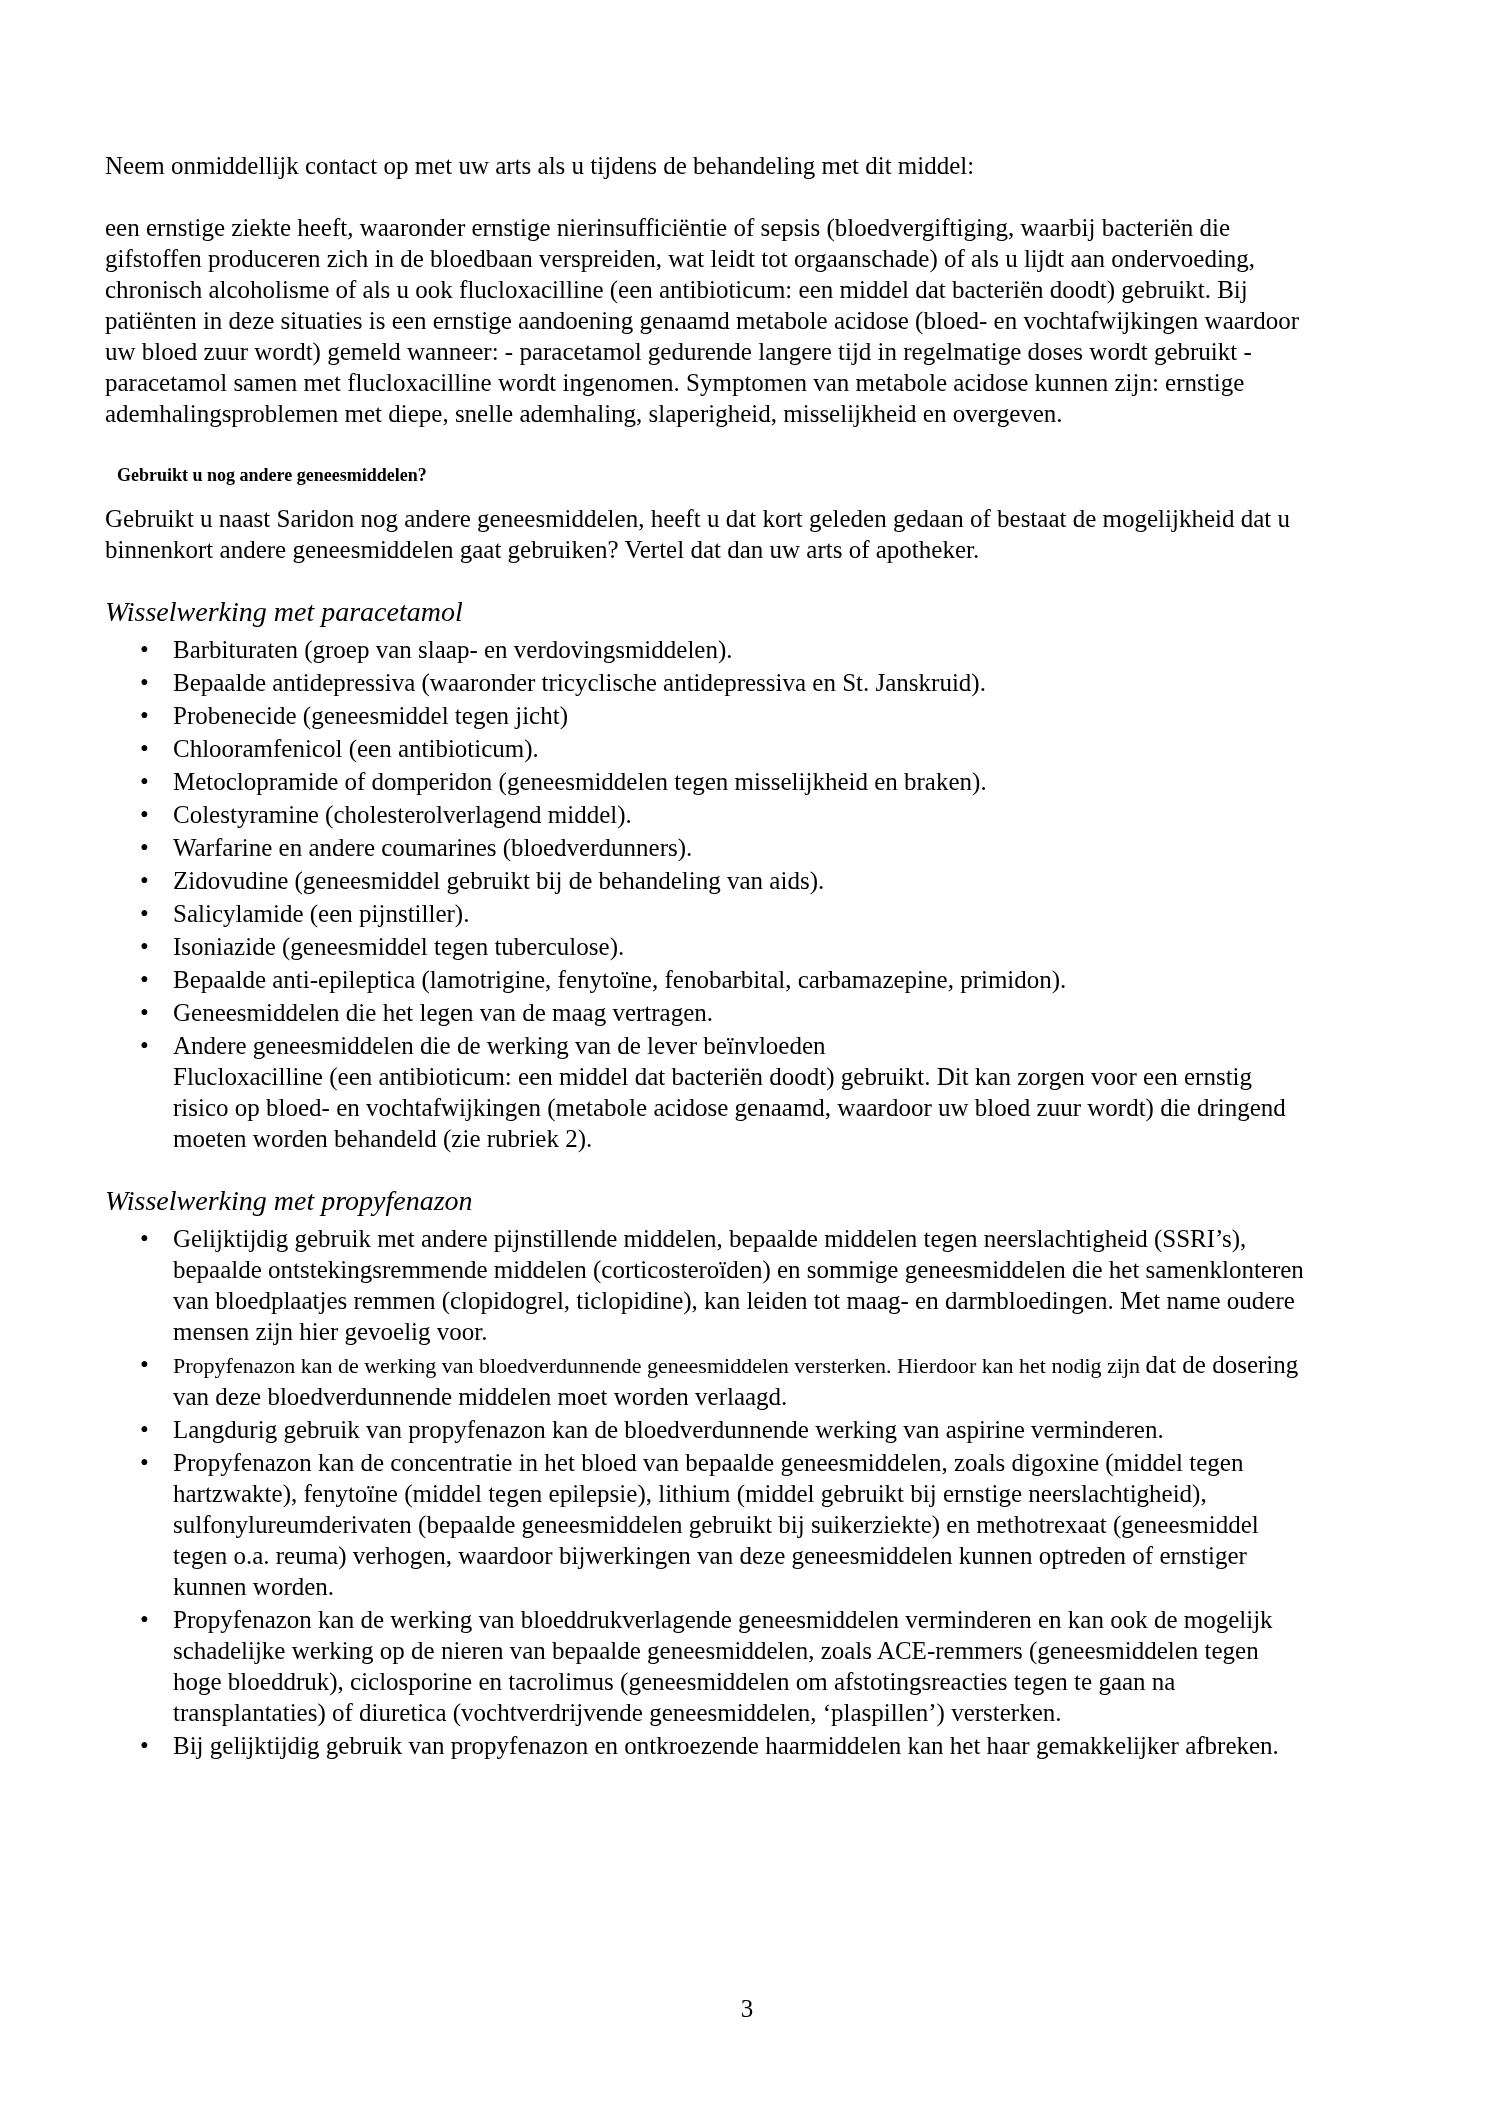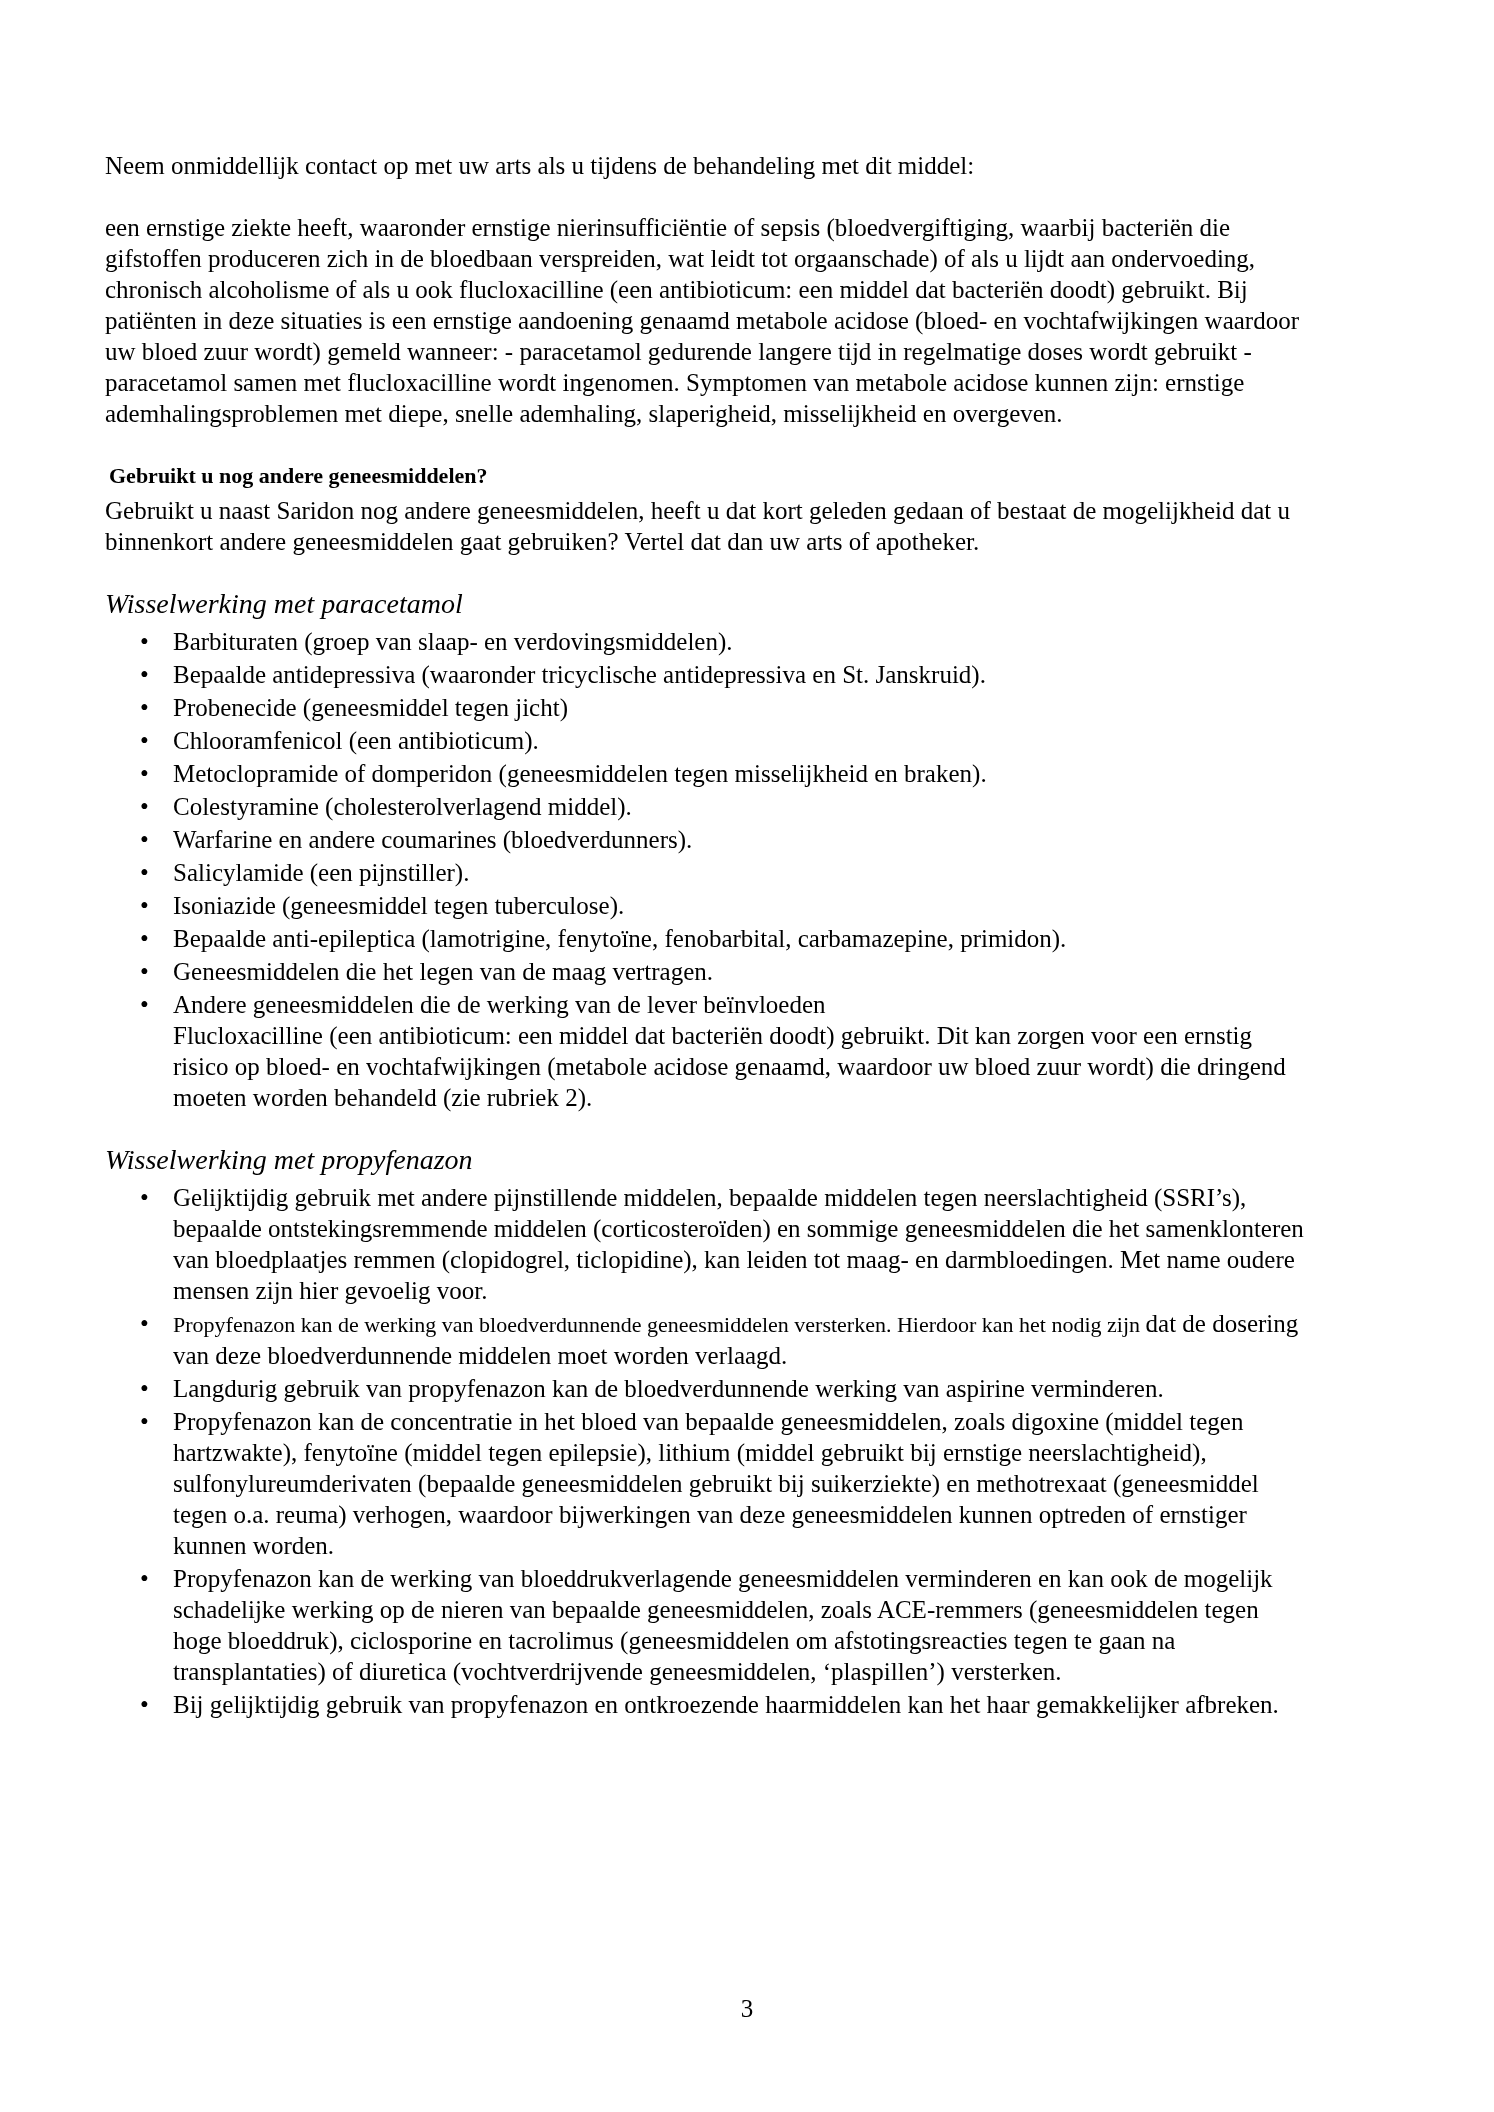--- a/index.html
+++ b/index.html
@@ -20,24 +20,24 @@
     width: 1382px;
     height: 2112px;
     padding: 150px 57px 0 105px;
     font-size: 25px;
     line-height: 31px;
     overflow: hidden;
     font-family: Liberation Serif, serif;
   }
   p { margin: 0 0 31px 0; }
   .bold-heading {
-    font-size: 22px;
+    font-size: 18px;
     font-weight: bold;
     font-style: normal;
-    margin: 4px;
+    margin: 12px;
     line-height: 31px;
   }
   .italic-heading {
     font-size: 28px;
     font-weight: normal;
     font-style: italic;
     margin: 0 0 7px 0;
     line-height: 31px;
   }
   ul.bullet-list {
@@ -87,20 +87,21 @@
   <h3 class="italic-heading">Wisselwerking met paracetamol</h3>
 
   <ul class="bullet-list">
     <li><span class="pre-line">Barbituraten (groep van slaap- en verdovingsmiddelen).</span></li>
     <li><span class="pre-line">Bepaalde antidepressiva (waaronder tricyclische antidepressiva en St. Janskruid).</span></li>
     <li><span class="pre-line">Probenecide (geneesmiddel tegen jicht)</span></li>
     <li><span class="pre-line">Chlooramfenicol (een antibioticum).</span></li>
     <li><span class="pre-line">Metoclopramide of domperidon (geneesmiddelen tegen misselijkheid en braken).</span></li>
     <li><span class="pre-line">Colestyramine (cholesterolverlagend middel).</span></li>
     <li><span class="pre-line">Warfarine en andere coumarines (bloedverdunners).</span></li>
+    <li><span class="pre-line">Zidovudine (geneesmiddel gebruikt bij de behandeling van aids).</span></li>
     <li><span class="pre-line">Salicylamide (een pijnstiller).</span></li>
     <li><span class="pre-line">Isoniazide (geneesmiddel tegen tuberculose).</span></li>
     <li><span class="pre-line">Bepaalde anti-epileptica (lamotrigine, fenytoïne, fenobarbital, carbamazepine, primidon).</span></li>
     <li><span class="pre-line">Geneesmiddelen die het legen van de maag vertragen.</span></li>
     <li><span class="pre-line">Andere geneesmiddelen die de werking van de lever beïnvloeden
 Flucloxacilline (een antibioticum: een middel dat bacteriën doodt) gebruikt. Dit kan zorgen voor een ernstig risico op bloed- en vochtafwijkingen (metabole acidose genaamd, waardoor uw bloed zuur wordt) die dringend moeten worden behandeld (zie rubriek 2).</span></li>
   </ul>
 
 
   <h3 class="italic-heading">Wisselwerking met propyfenazon</h3>

